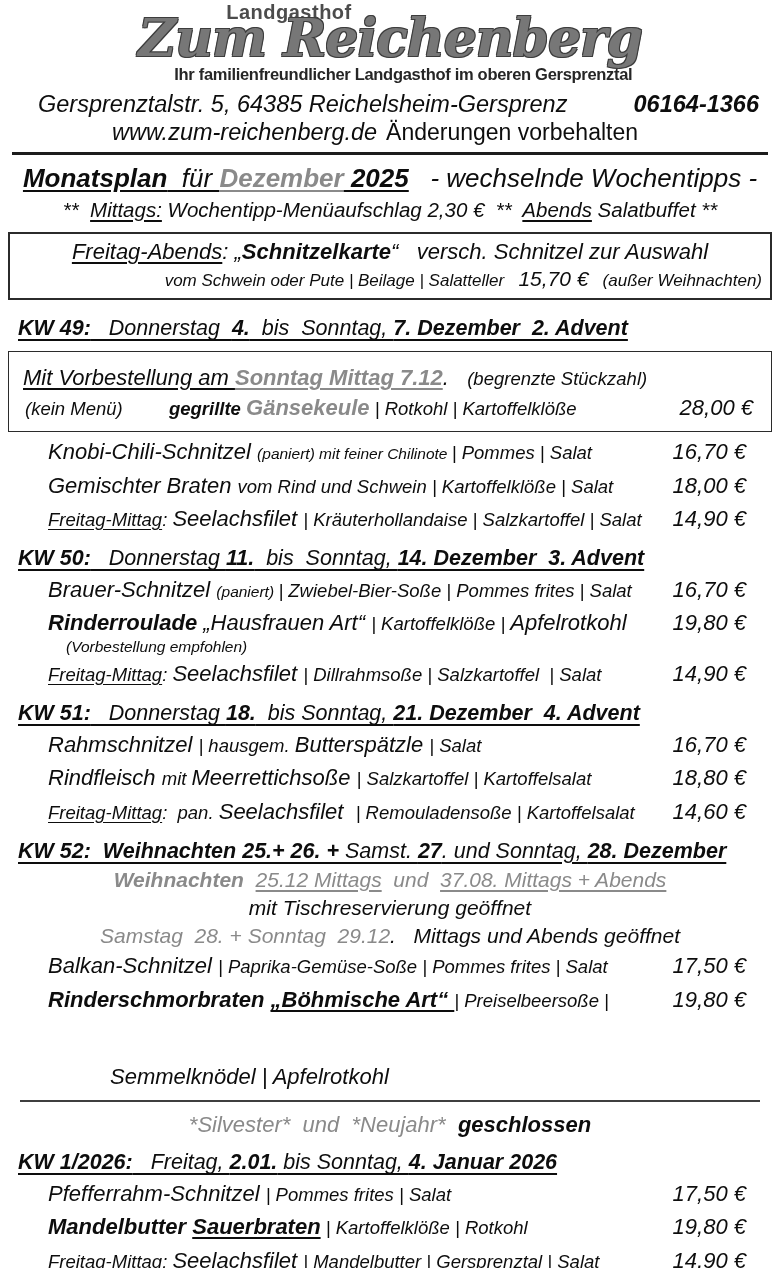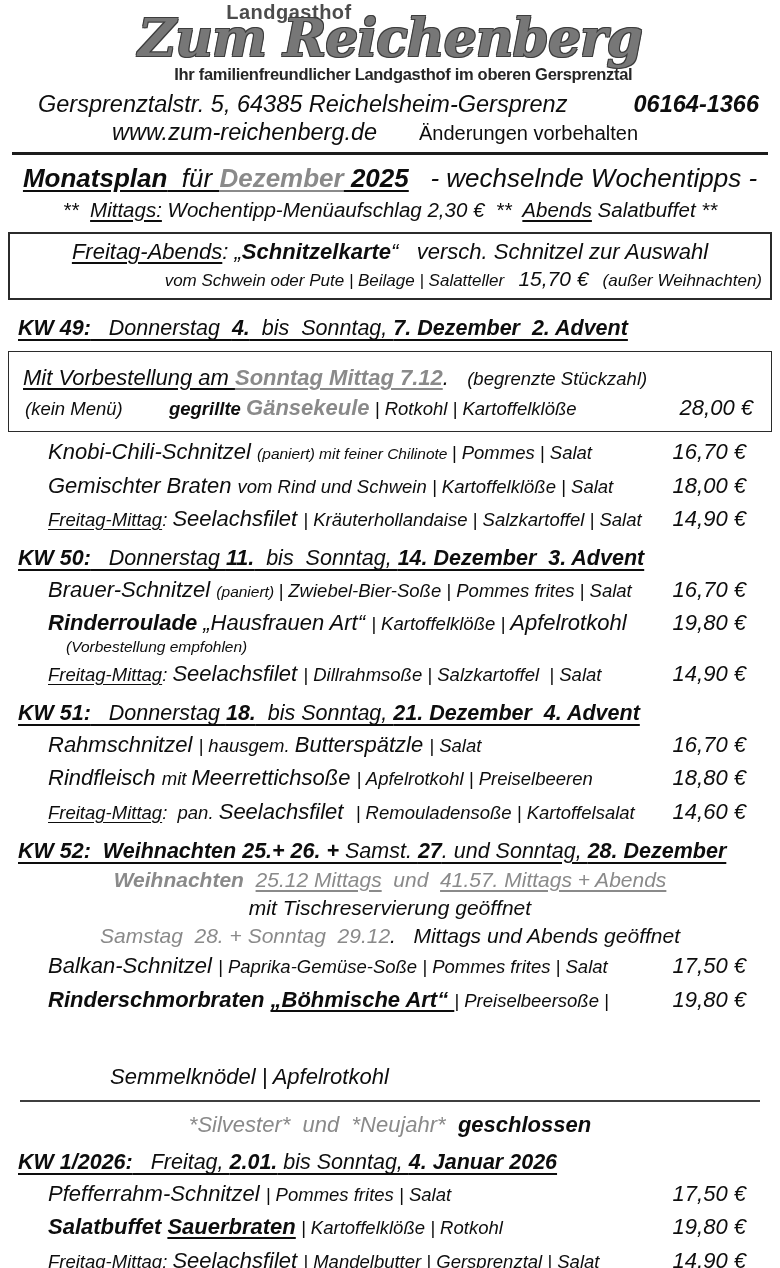--- a/index.html
+++ b/index.html
@@ -24,21 +24,21 @@
   .logo-main{
     font-family:"DejaVu Serif",serif;font-style:italic;font-weight:bold;
     font-size:52px;color:#777;letter-spacing:-1px;
     text-shadow:-1px -1px 0 #3d3d3d,1px -1px 0 #3d3d3d,-1px 1px 0 #3d3d3d,1px 1px 0 #3d3d3d;
   }
   .logo-sub{font-style:normal;font-weight:bold;font-size:16.5px;color:#262626;margin-top:2px;margin-left:36px;letter-spacing:-.3px;}
   .contact-row1{display:flex;justify-content:space-between;align-items:baseline;padding:8px 21px 0 38px;font-size:23.5px;}
   .phone{font-weight:bold;}
   .contact-row2{display:flex;justify-content:space-between;align-items:baseline;padding:1px 142px 4px 112px;}
   .website{font-size:23.5px;}
-  .notice-top{font-style:normal;font-size:20px;}
+  .notice-top{font-style:normal;font-size:23px;}
   .rule-thick{border:none;border-top:3.5px solid #1c1c1c;margin:2px 12px 0 12px;}
   .rule-thin{border:none;border-top:2px solid #3f3f3f;margin:8px 20px;}
   
   .title-line{text-align:center;padding-top:8px;white-space:nowrap;}
   .info-line{text-align:center;font-size:20.5px;padding:4px 0 8px 0;white-space:nowrap;}
   .info-line .seg-lg{font-size:20.5px;}
   
   .friday-box{border:2px solid #2b2b2b;margin:2px 8px 6px 8px;padding:5px 8px 7px 8px;}
   .friday-line1{text-align:center;font-size:22px;white-space:nowrap;}
   .friday-line2{text-align:right;font-size:17px;white-space:nowrap;margin-top:2px;}
@@ -129,31 +129,31 @@
           <div class="price">14,90 €</div>
         </div>
       </section>
       <section>
         <div class="kw-heading"><span class="seg-b">KW 51:</span><span>   Donnerstag </span><span class="seg-b">18.</span><span>  bis Sonntag, </span><span class="seg-b">21. Dezember  4. Advent</span></div>
         <div class="item-row">
           <div class="item-text"><span class="seg-lg">Rahmschnitzel </span><span>| hausgem. </span><span class="seg-lg">Butterspätzle </span><span>| Salat</span></div>
           <div class="price">16,70 €</div>
         </div>
         <div class="item-row">
-          <div class="item-text"><span class="seg-lg">Rindfleisch </span><span>mit </span><span class="seg-lg">Meerrettichsoße </span><span>| Apfelrotkohl | Preiselbeeren</span></div>
+          <div class="item-text"><span class="seg-lg">Rindfleisch </span><span>mit </span><span class="seg-lg">Meerrettichsoße </span><span>| Salzkartoffel | Kartoffelsalat</span></div>
           <div class="price">18,80 €</div>
         </div>
         <div class="item-row">
           <div class="item-text"><span class="seg-u">Freitag-Mittag</span><span>:  pan. </span><span class="seg-lg">Seelachsfilet  </span><span>| Remouladensoße | Kartoffelsalat</span></div>
           <div class="price">14,60 €</div>
         </div>
       </section>
       <section>
         <div class="kw-heading"><span class="seg-b">KW 52:  Weihnachten 25.+ 26. + </span><span>Samst. </span><span class="seg-b">27</span><span>. und Sonntag, </span><span class="seg-b">28. Dezember</span></div>
-        <div class="note-line"><span class="seg-b seg-g">Weihnachten  </span><span class="seg-g seg-u">25.12 Mittags</span><span class="seg-g">  und  </span><span class="seg-g seg-u">41.57. Mittags + Abends</span></div>
+        <div class="note-line"><span class="seg-b seg-g">Weihnachten  </span><span class="seg-g seg-u">25.12 Mittags</span><span class="seg-g">  und  </span><span class="seg-g seg-u">37.08. Mittags + Abends</span></div>
         <div class="note-line"><span>mit Tischreservierung geöffnet</span></div>
         <div class="note-line"><span class="seg-g">Samstag  28. + Sonntag  29.12</span><span>.   </span><span>Mittags und Abends geöffnet</span></div>
         <div class="item-row">
           <div class="item-text"><span class="seg-lg">Balkan-Schnitzel </span><span>| Paprika-Gemüse-Soße | Pommes frites | Salat</span></div>
           <div class="price">17,50 €</div>
         </div>
         <div class="item-row">
           <div class="item-text"><span class="seg-lg seg-b">Rinderschmorbraten </span><span class="seg-lg seg-b seg-u">„Böhmische Art“ </span><span>| Preiselbeersoße |</span></div>
           <div class="price">19,80 €</div>
         </div>
@@ -165,21 +165,21 @@
   <div class="closed-line"><span class="seg-lg seg-g">*Silvester*  und  *Neujahr*  </span><span class="seg-lg seg-b">geschlossen</span></div>
 
   <div>
       <section>
         <div class="kw-heading"><span class="seg-b">KW 1/2026:</span><span>   Freitag, </span><span class="seg-b">2.01.</span><span> bis Sonntag, </span><span class="seg-b">4. Januar 2026</span></div>
         <div class="item-row">
           <div class="item-text"><span class="seg-lg">Pfefferrahm-Schnitzel </span><span>| Pommes frites | Salat</span></div>
           <div class="price">17,50 €</div>
         </div>
         <div class="item-row">
-          <div class="item-text"><span class="seg-lg seg-b">Salatbuffet </span><span class="seg-lg seg-b seg-u">Sauerbraten</span><span> | Kartoffelklöße | Rotkohl</span></div>
+          <div class="item-text"><span class="seg-lg seg-b">Mandelbutter </span><span class="seg-lg seg-b seg-u">Sauerbraten</span><span> | Kartoffelklöße | Rotkohl</span></div>
           <div class="price">19,80 €</div>
         </div>
         <div class="item-row">
           <div class="item-text"><span class="seg-u">Freitag-Mittag</span><span>: </span><span class="seg-lg">Seelachsfilet </span><span>| Mandelbutter | Gersprenztal | Salat</span></div>
           <div class="price">14,90 €</div>
         </div>
       </section>
     </div>
 
   <hr class="rule-thin">

